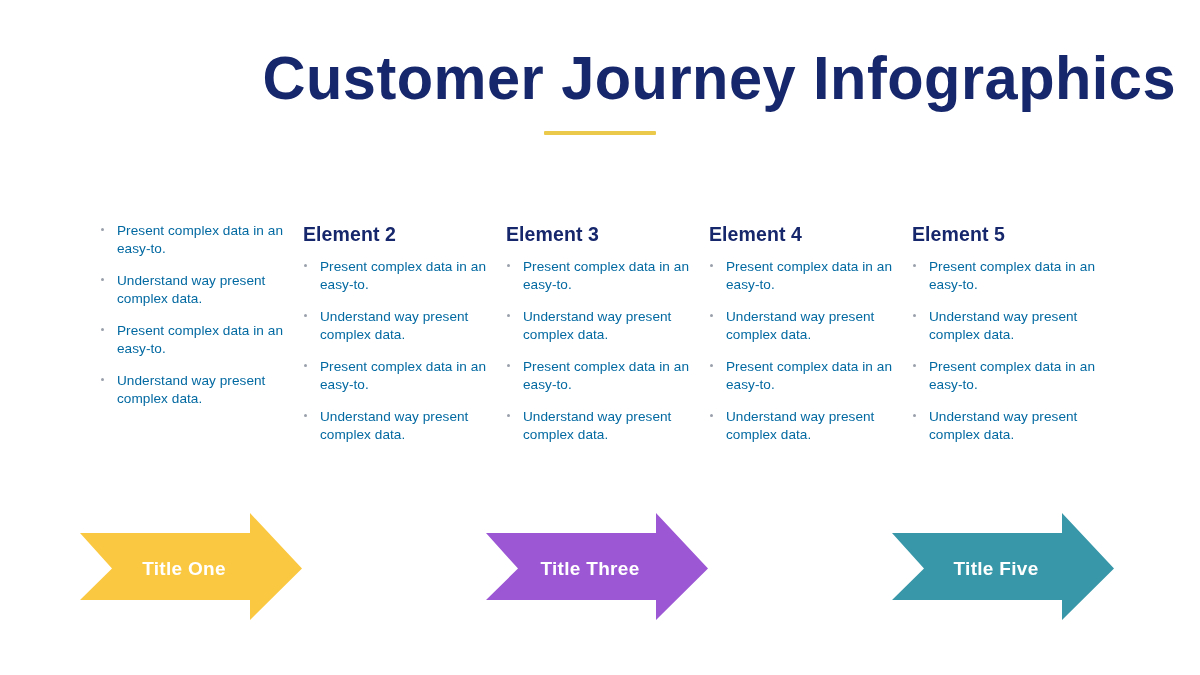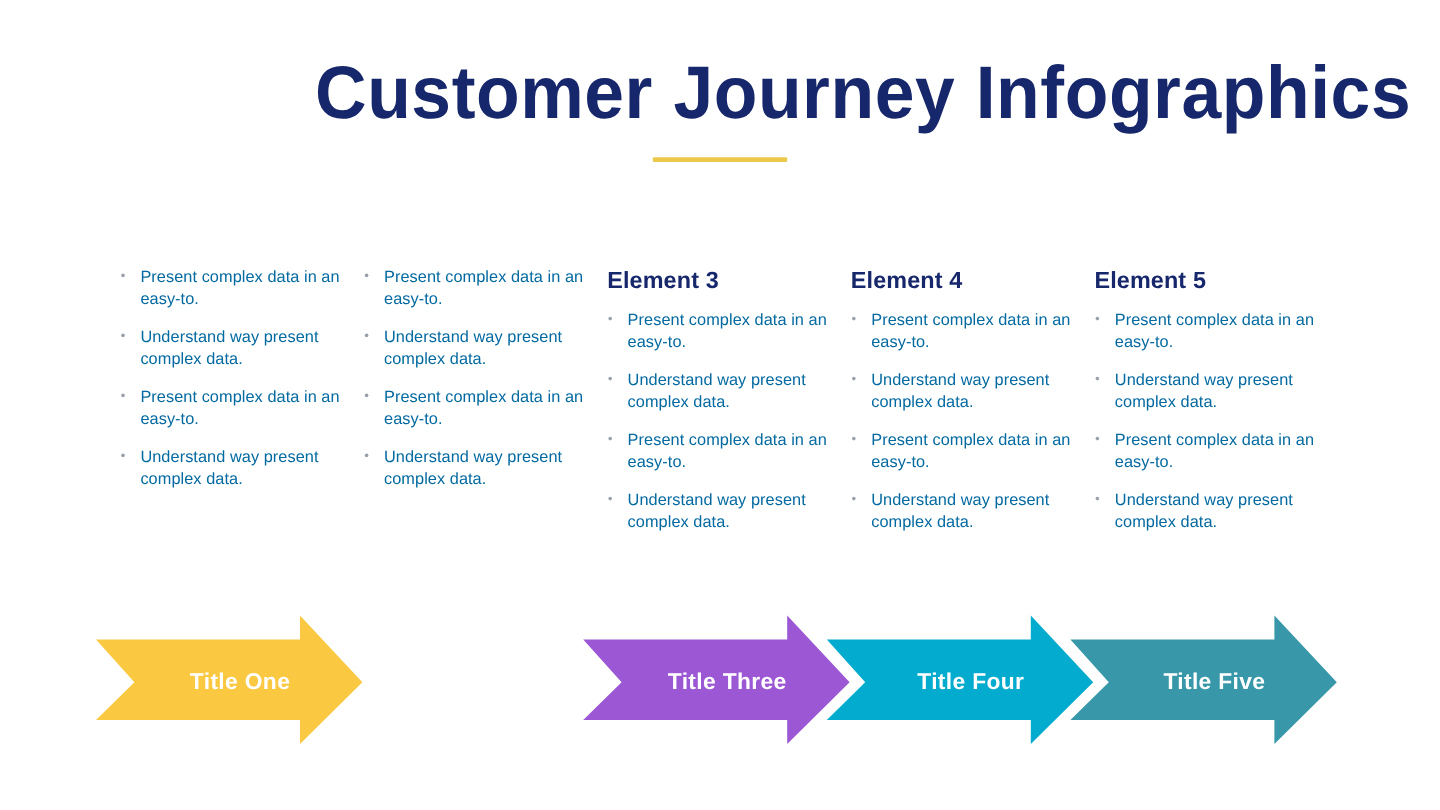--- a/index.html
+++ b/index.html
@@ -117,21 +117,21 @@
     height: 125px;
   }
   .chevron svg {
     display: block;
     width: 100%;
     height: 100%;
     overflow: visible;
   }
   .chevron-label {
     position: absolute;
-    left: 16px;
+    left: 0;
     top: 0;
     width: 100%;
     height: 125px;
     display: flex;
     align-items: center;
     justify-content: center;
     color: #FFFFFF;
     font-size: 19px;
     font-weight: bold;
     letter-spacing: 0.3px;
@@ -153,20 +153,21 @@
   <div class="columns">
       <div class="column">
         <ul class="bullets">
           <li class="bullet-item"><span class="bullet-dot"></span><span>Present complex data in an easy-to.</span></li>
           <li class="bullet-item"><span class="bullet-dot"></span><span>Understand way present complex data.</span></li>
           <li class="bullet-item"><span class="bullet-dot"></span><span>Present complex data in an easy-to.</span></li>
           <li class="bullet-item"><span class="bullet-dot"></span><span>Understand way present complex data.</span></li>
         </ul>
       </div>
       <div class="column">
+        <div class="col-heading">Element 2</div>
         <ul class="bullets">
           <li class="bullet-item"><span class="bullet-dot"></span><span>Present complex data in an easy-to.</span></li>
           <li class="bullet-item"><span class="bullet-dot"></span><span>Understand way present complex data.</span></li>
           <li class="bullet-item"><span class="bullet-dot"></span><span>Present complex data in an easy-to.</span></li>
           <li class="bullet-item"><span class="bullet-dot"></span><span>Understand way present complex data.</span></li>
         </ul>
       </div>
       <div class="column">
         <div class="col-heading">Element 3</div>
         <ul class="bullets">
@@ -202,26 +203,20 @@
           <polygon points="0,27 170,27 170,7 222,62.5 170,114 170,94 0,94 32,62.5" fill="#FBC842"></polygon>
         </svg>
         <div class="chevron-label">Title One</div>
       </div>
       <div class="chevron" style="left: 406px; width: 222px; z-index: 8; text-align: center;">
         <svg viewBox="0 0 222 125" preserveAspectRatio="none">
           <polygon points="0,27 170,27 170,7 222,62.5 170,114 170,94 0,94 32,62.5" fill="#9C57D4"></polygon>
         </svg>
         <div class="chevron-label">Title Three</div>
       </div>
-      <div class="chevron" style="left: 609px; width: 222px; z-index: 7;">
-        <svg viewBox="0 0 222 125" preserveAspectRatio="none">
-          <polygon points="0,27 170,27 170,7 222,62.5 170,114 170,94 0,94 32,62.5" fill="#03ABCE"></polygon>
-        </svg>
-        <div class="chevron-label">Title Four</div>
-      </div>
       <div class="chevron" style="left: 812px; width: 222px; z-index: 6;">
         <svg viewBox="0 0 222 125" preserveAspectRatio="none">
           <polygon points="0,27 170,27 170,7 222,62.5 170,114 170,94 0,94 32,62.5" fill="#3897A8"></polygon>
         </svg>
         <div class="chevron-label">Title Five</div>
       </div>
     </div>
 
 </div>
 

